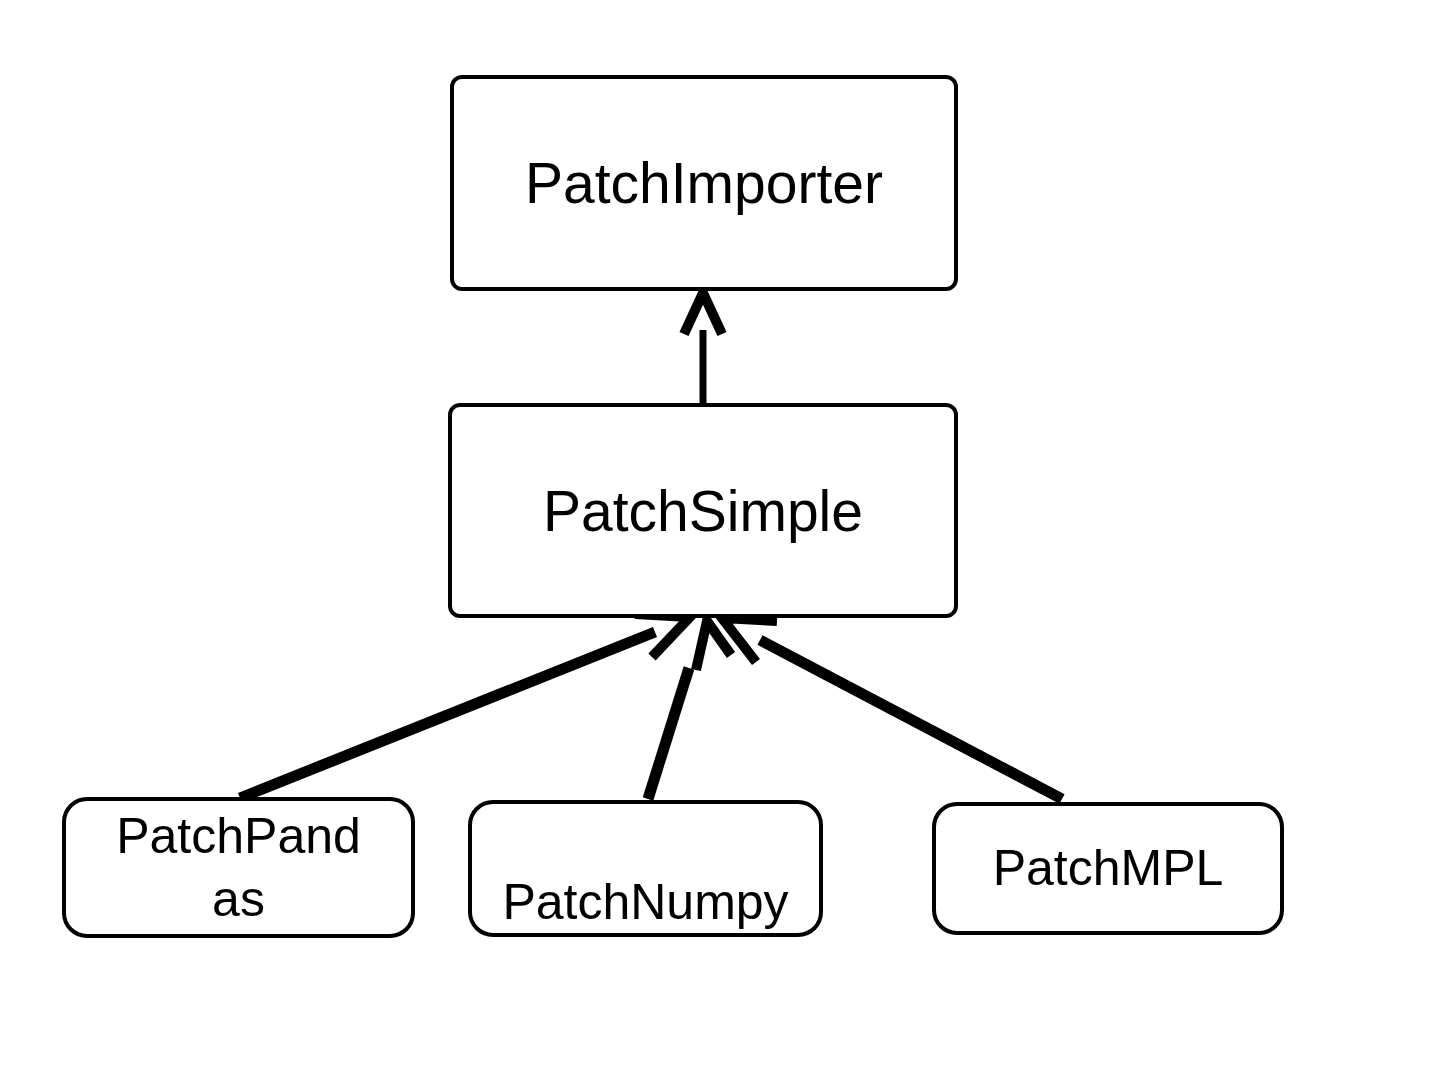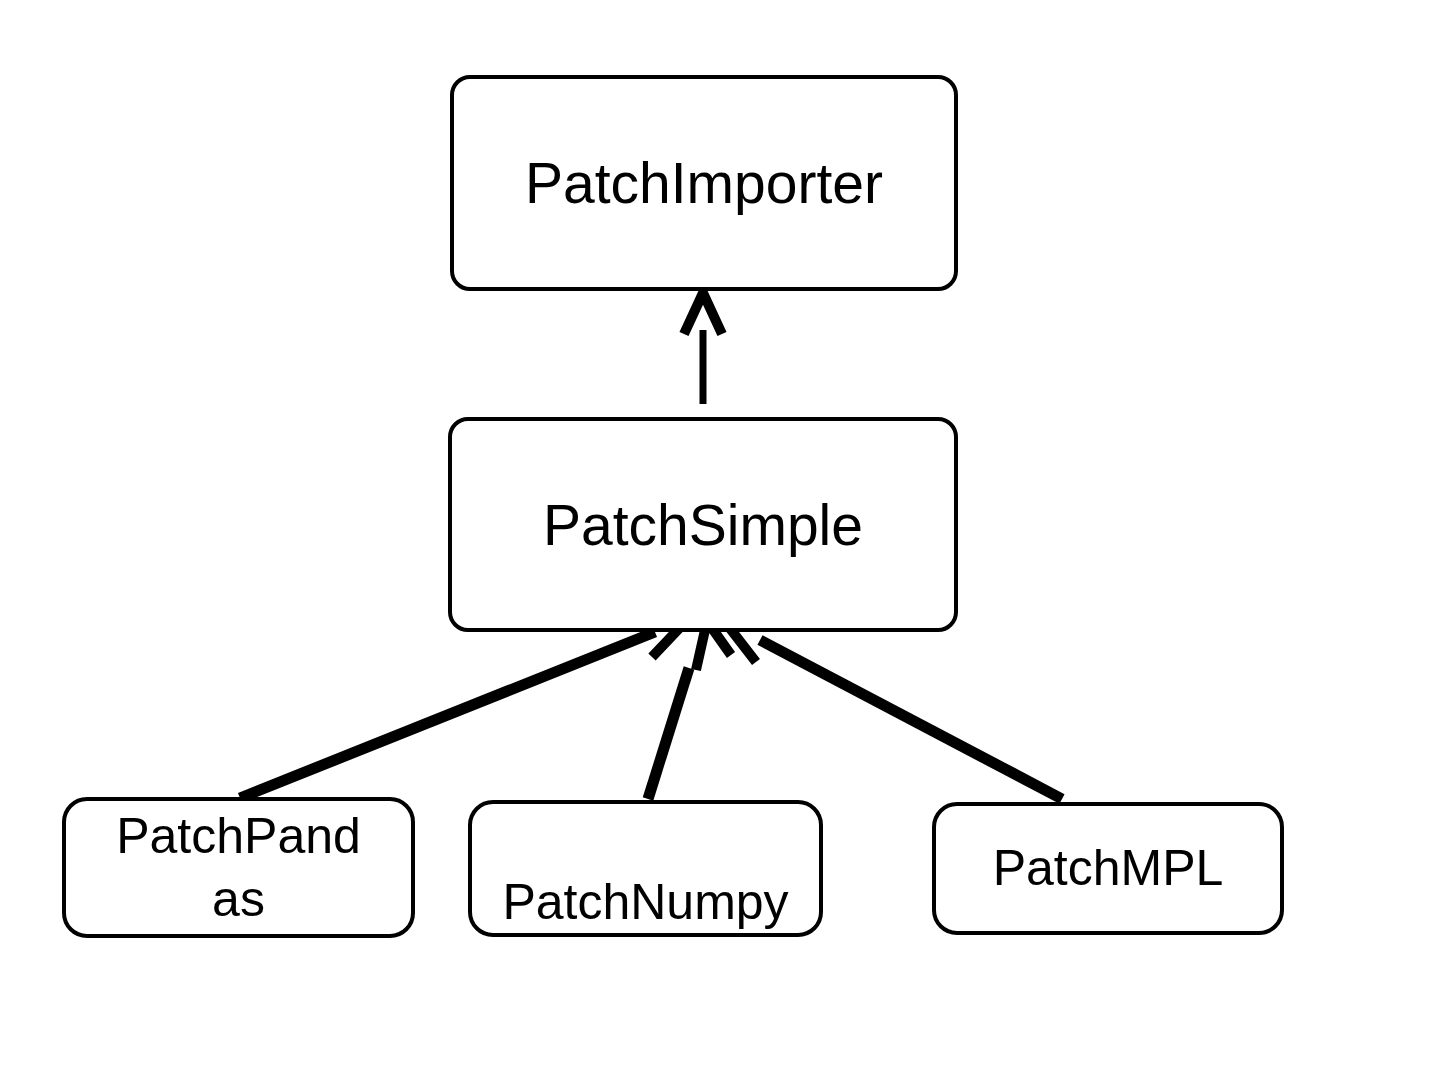--- a/index.html
+++ b/index.html
@@ -34,21 +34,21 @@
     box-sizing: border-box;
     border: 4px solid #000000;
     background: #ffffff;
     color: #000000;
     display: flex;
     align-items: center;
     justify-content: center;
     text-align: center;
   }
   .node-large {
-    border-radius: 20px;
+    border-radius: 12px;
     font-size: 57px;
   }
   .node-small {
     border-radius: 25px;
     font-size: 50px;
     line-height: 1.25;
   }
   .node-wrap {
     word-break: break-all;
     padding: 0 40px;
@@ -82,21 +82,21 @@
     <g>
       <path d="M1062,799 L760,640" stroke-width="11"></path>
       <path d="M777,621 L722,618 L756,662" stroke-width="10"></path>
     </g>
   </svg>
 
   <div class="node node-large" style="left:450px; top:75px; width:508px; height:216px;">
     <span>PatchImporter</span>
   </div>
 
-  <div class="node node-large" style="left:448px; top:417px; width:510px; height:215px;">
+  <div class="node node-large" style="left:448px; top:403px; width:510px; height:215px;">
     <span>PatchSimple</span>
   </div>
 
   <div class="node node-small node-wrap" style="left:62px; top:797px; width:353px; height:141px;">
     <span>PatchPandas</span>
   </div>
 
   <div class="node node-small" style="left:468px; top:800px; width:355px; height:137px;align-items:flex-end;">
     <span>PatchNumpy</span>
   </div>

